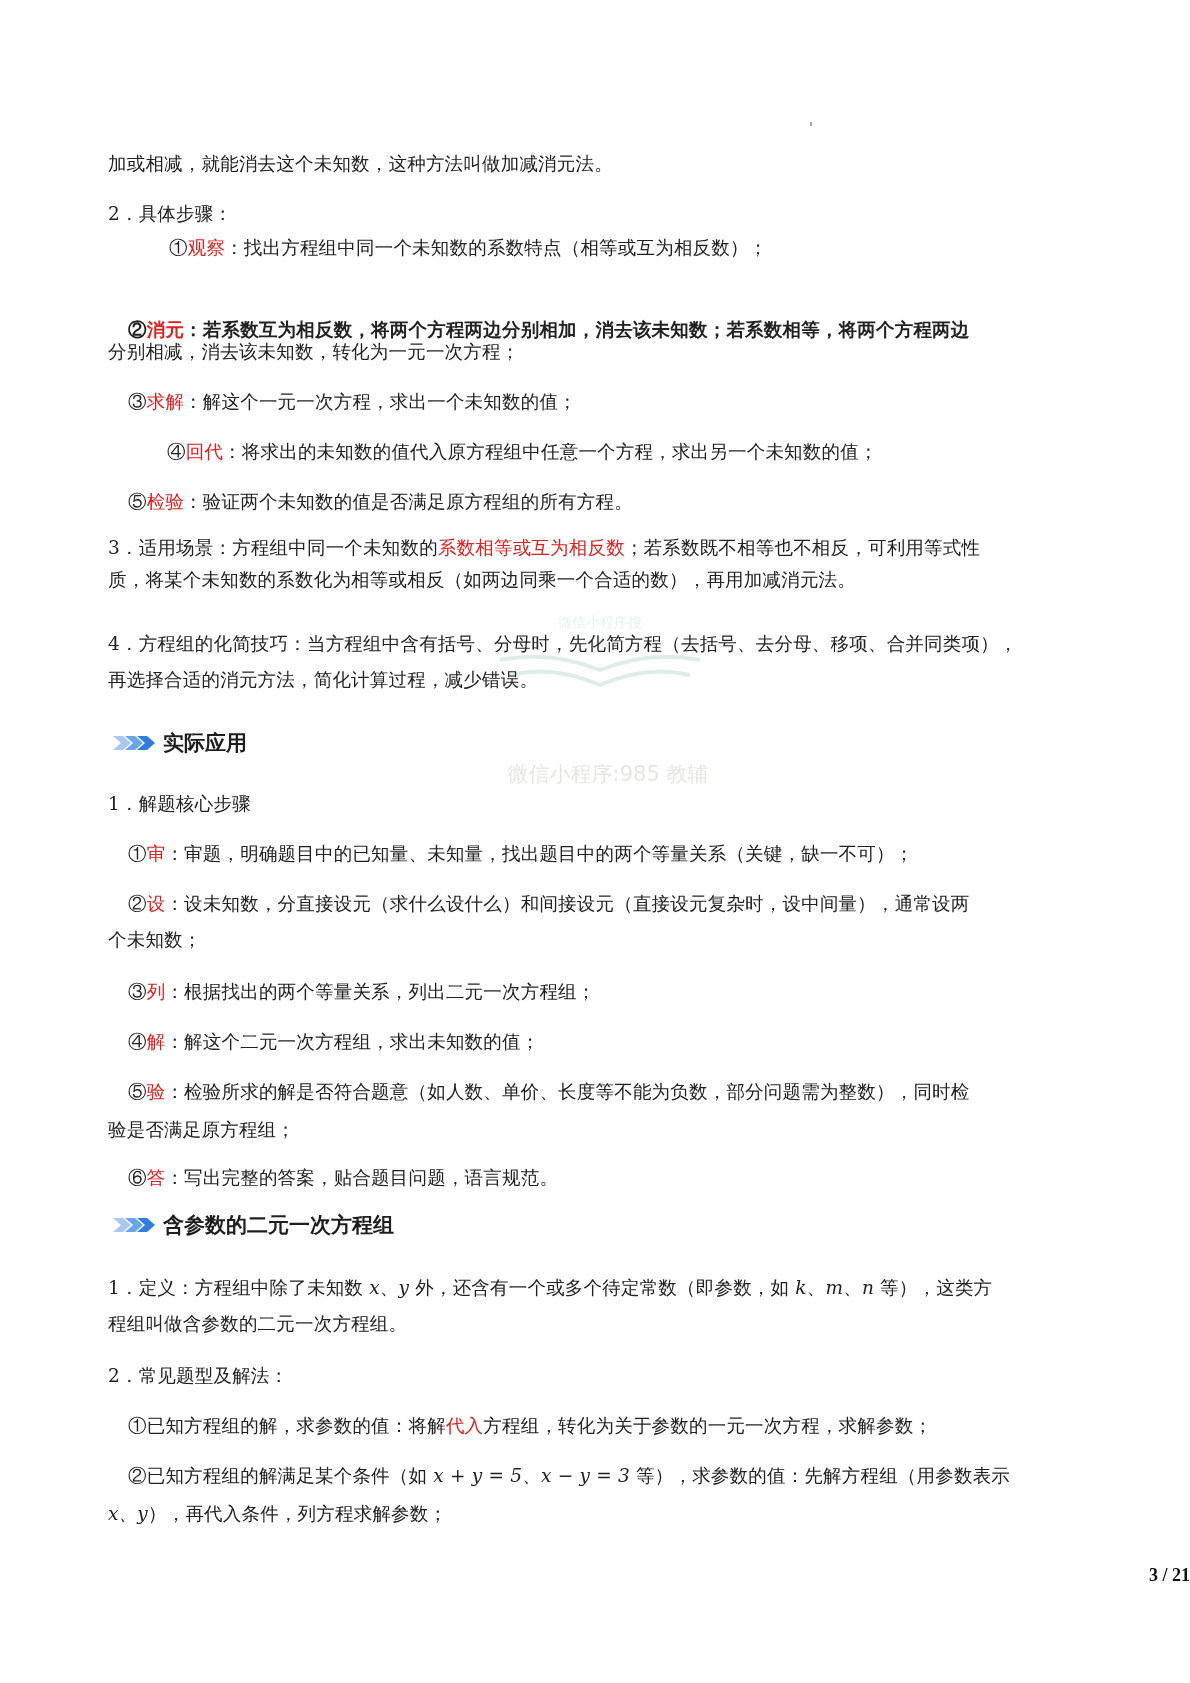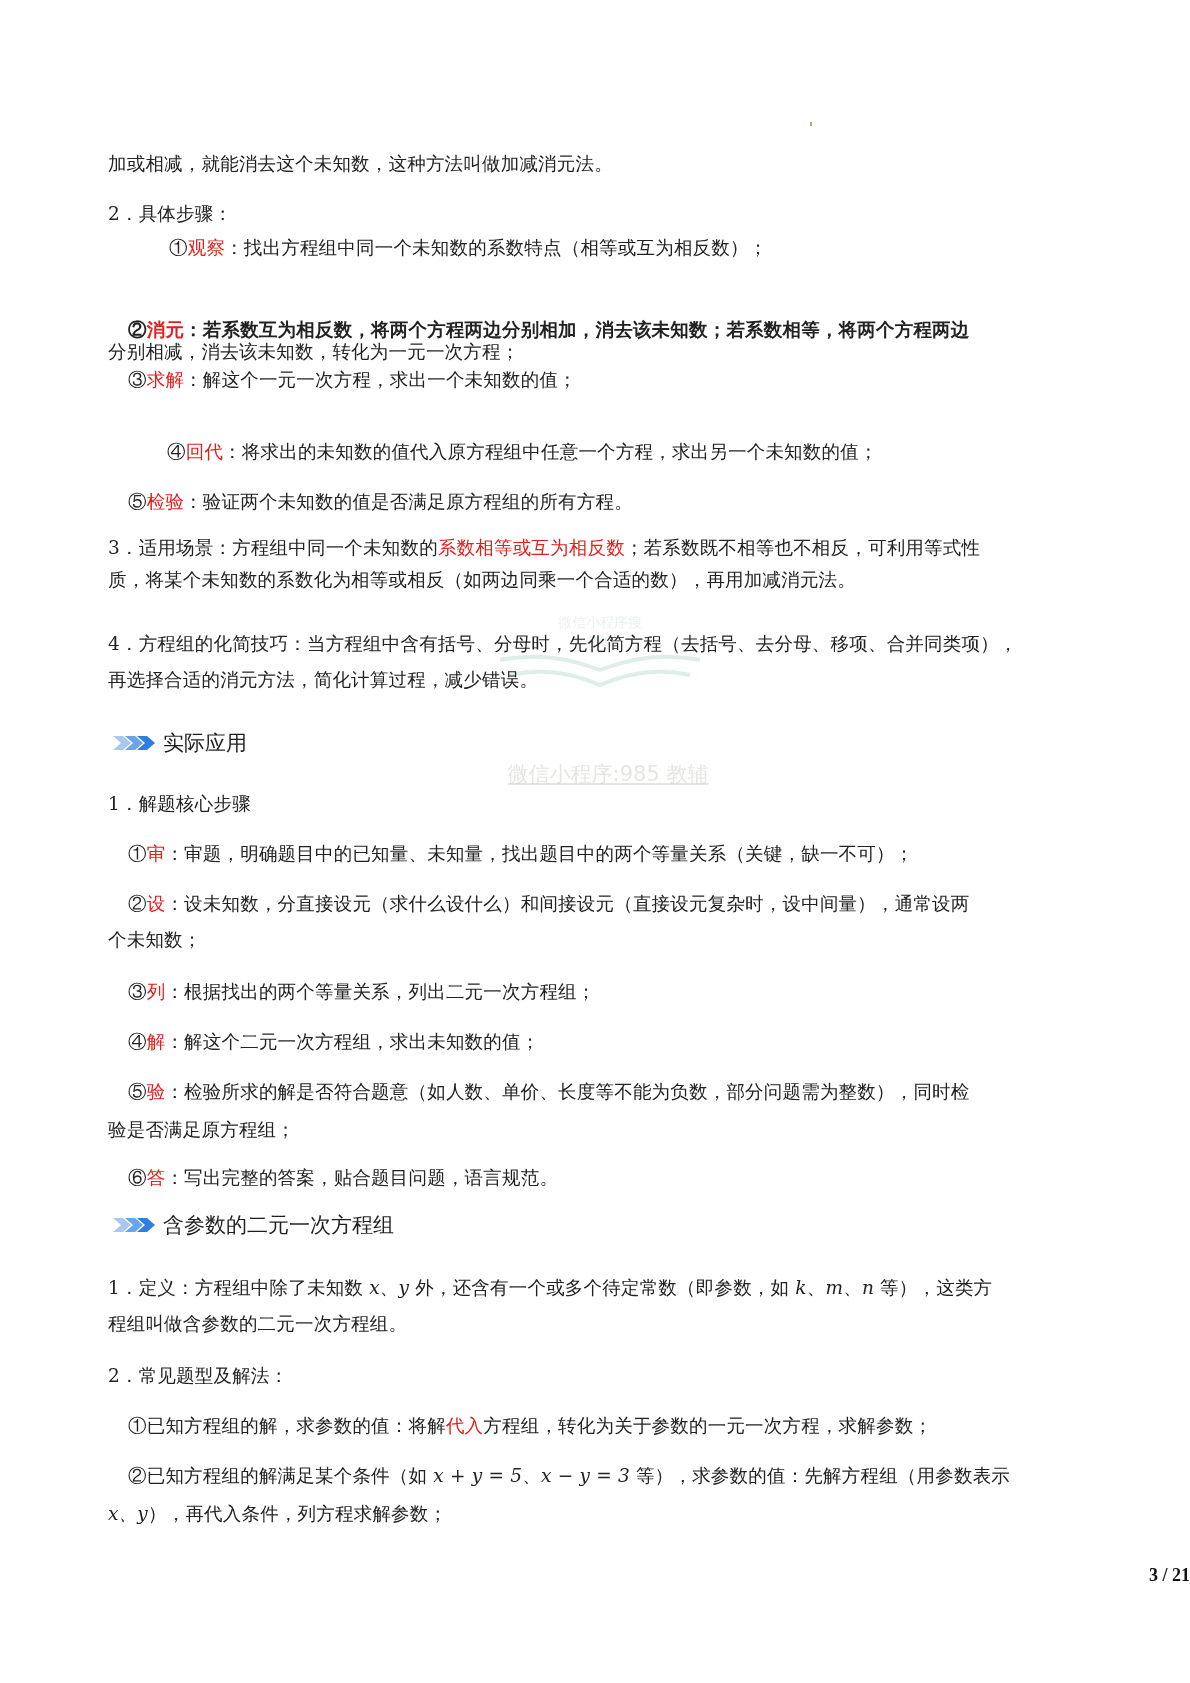--- a/index.html
+++ b/index.html
@@ -10,34 +10,34 @@
   }
   .line {
     position: absolute; left: 108px; font-size: 18.5px; line-height: 24px;
     white-space: nowrap; letter-spacing: 0.2px;
   }
   .indent { left: 128px; }
   .red { color: #e0201e; }
   .math { font-style: italic; font-family: "DejaVu Serif", serif; }
   .heading {
     position: absolute; left: 113px; height: 30px; display: flex; align-items: center;
-    font-family: "DejaVu Sans", "Liberation Sans", sans-serif; font-weight: normal;
+    font-family: "DejaVu Sans", "Liberation Sans", sans-serif; font-weight: bold;
     font-size: 21px; color: #1e1e1e;
   }
   .chev { width: 44px; height: 22px; margin-right: 6px; position: relative; }
   .chev svg { position: absolute; left: 0; top: 0; }
   .watermark {
     position: absolute; left: 480px; top: 610px; width: 240px; height: 180px;
     text-align: center; color: rgba(150,195,180,0.22);
     font-family: "DejaVu Sans", sans-serif;
   }
   .wm-top { font-size: 14px; margin-top: 4px; }
   .wm-num { font-size: 56px; font-style: italic; font-weight: bold; line-height: 56px; }
   .wm-sub { font-size: 13px; }
-  .wm-bottom { position: absolute; left: 16px; right: 0; top: 150px; font-size: 21px; color: rgba(180,180,170,0.35); white-space: nowrap; text-decoration: underline; }
+  .wm-bottom { position: absolute; left: 16px; right: 0; top: 150px; font-size: 21px; color: rgba(180,180,170,0.35); white-space: nowrap; }
   .page-number {
     position: absolute; left: 0; right: 0; top: 1565px; text-align: right;
     font-family: "Liberation Serif", serif; font-weight: bold; font-size: 18px; color: #111;
   }
   .speck { position: absolute; left: 810px; top: 122px; width: 2px; height: 4px; background: #b0a880; }
 </style>
 </head>
 <body>
 
 <div class="speck"></div>
@@ -55,21 +55,21 @@
 <div class="line" style="top:152px;">加或相减，就能消去这个未知数，这种方法叫做加减消元法。</div>
 <div class="line" style="top:202px;">2．具体步骤：</div>
 
 <div class="line indent" style="top:236px;margin-left:41px;">
   <span>①</span><span class="red">观察</span><span>：找出方程组中同一个未知数的系数特点（相等或互为相反数）；</span>
 </div>
 <div class="line indent" style="top:318px;font-weight:bold;">
   <span>②</span><span class="red">消元</span><span>：若系数互为相反数，将两个方程两边分别相加，消去该未知数；若系数相等，将两个方程两边</span>
 </div>
 <div class="line" style="top:340px;">分别相减，消去该未知数，转化为一元一次方程；</div>
-<div class="line indent" style="top:368px;">
+<div class="line indent" style="top:390px;">
   <span>③</span><span class="red">求解</span><span>：解这个一元一次方程，求出一个未知数的值；</span>
 </div>
 <div class="line indent" style="top:440px;margin-left:39px;">
   <span>④</span><span class="red">回代</span><span>：将求出的未知数的值代入原方程组中任意一个方程，求出另一个未知数的值；</span>
 </div>
 <div class="line indent" style="top:490px;">
   <span>⑤</span><span class="red">检验</span><span>：验证两个未知数的值是否满足原方程组的所有方程。</span>
 </div>
 
 <div class="line" style="top:536px;">

